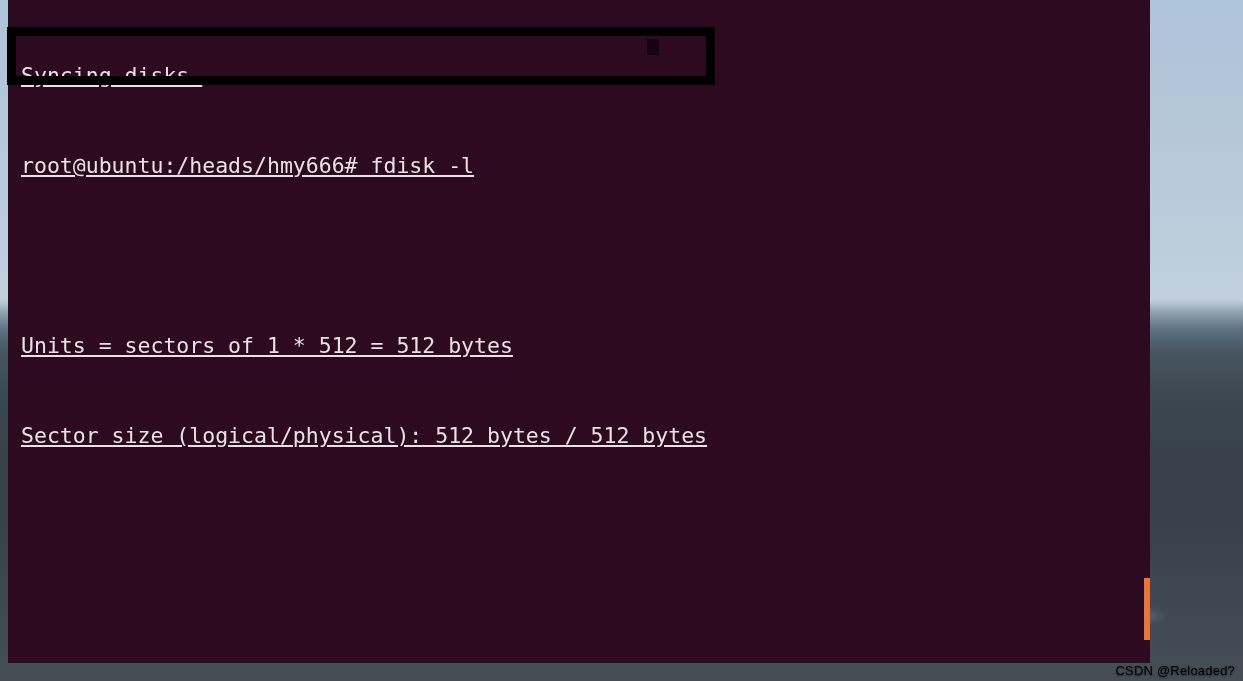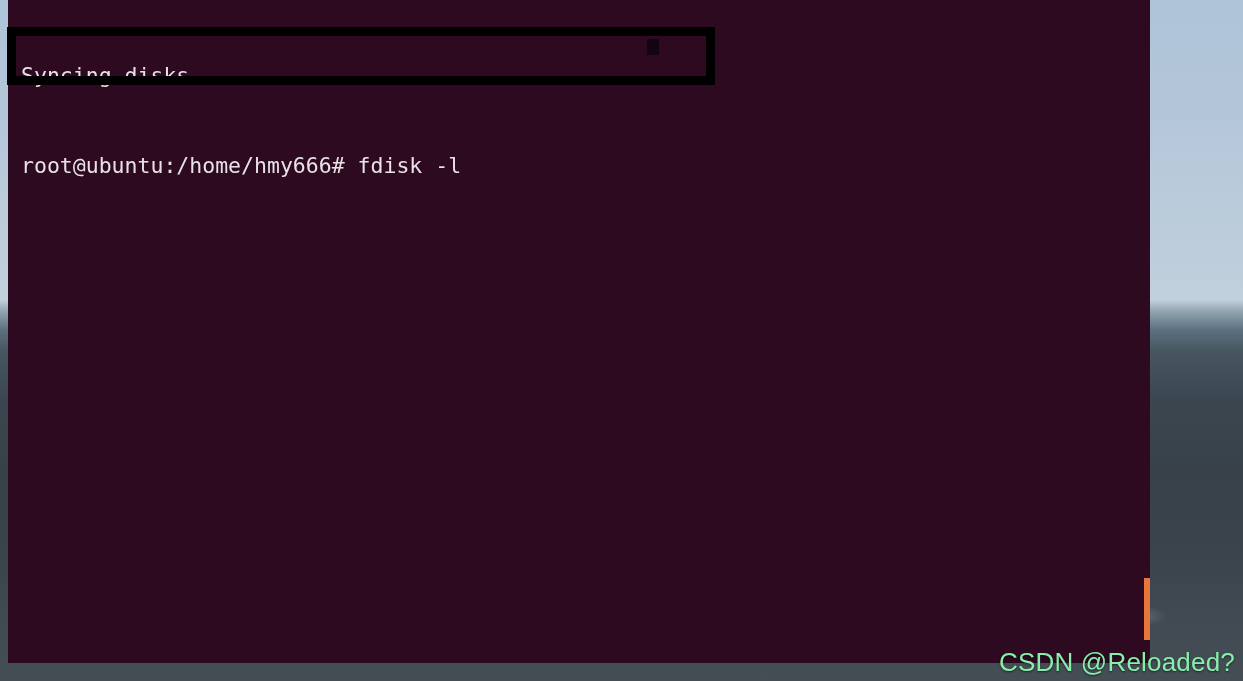--- a/index.html
+++ b/index.html
@@ -45,21 +45,21 @@
     overflow:hidden;
   }
   #term-text{
     position:absolute;left:13px;top:0;right:0;
     font-family:"DejaVu Sans Mono","Liberation Mono",monospace;
     font-size:21.5px;line-height:30px;
     color:#e8e2e6;
     white-space:pre;
     letter-spacing:0px;
   }
-  #term-text .line{height:30px;}
+  #term-text .line{height:30px;text-decoration:underline;}
   #term-text .line:first-child{height:31px;line-height:31px;}
   
   #cursor{
     position:absolute;left:639px;top:39px;width:12px;height:16px;
     background:#140310;
   }
   
   #scroll-indicator{
     position:absolute;left:1144px;top:578px;width:6px;height:62px;
     background:#e8763a;
@@ -68,36 +68,38 @@
   #annotation-box{
     position:absolute;left:7px;top:27px;width:708px;height:58px;
     border:9px solid #000000;
     box-sizing:border-box;
     pointer-events:none;
   }
   
   #watermark{
     position:absolute;right:8px;bottom:3px;
     font-family:"Liberation Sans","DejaVu Sans",sans-serif;
-    font-size:26px;color:#86efac;
+    font-size:13px;color:#000000;
     text-shadow:0 1px 2px rgba(0,0,0,.55);
     letter-spacing:.2px;
   }
 </style>
 </head>
 <body>
 
 <div id="wallpaper"></div>
 
 <div id="terminal">
 
   <div id="term-text">
     <div class="line">Syncing disks.</div>
-    <div class="line">root@ubuntu:/home/hmy666# fdisk -l</div>
+    <div class="line">root@ubuntu:/heads/hmy666# fdisk -l</div>
     <div class="line"></div>
+    <div class="line">Units = sectors of 1 * 512 = 512 bytes</div>
+    <div class="line">Sector size (logical/physical): 512 bytes / 512 bytes</div>
     
     
     
     
     
     
     
     
     
     

